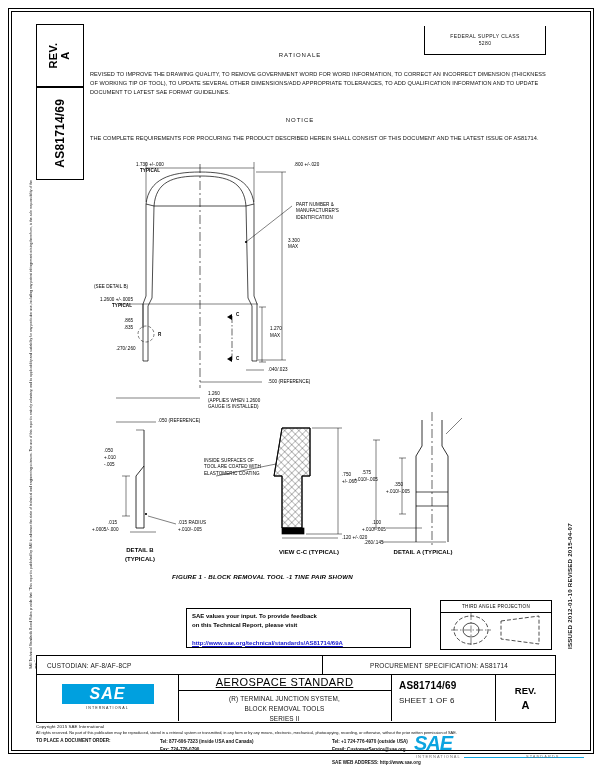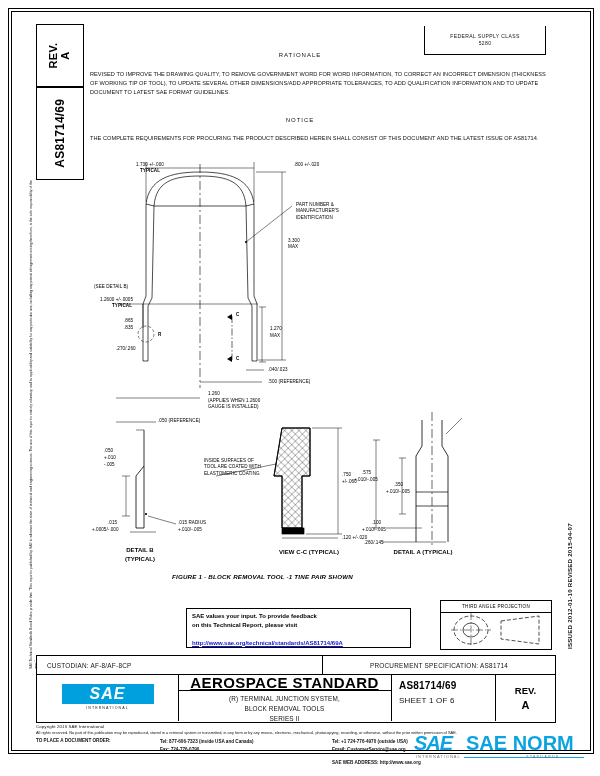--- a/index.html
+++ b/index.html
@@ -62,21 +62,21 @@
   .tb-top .cell{position:absolute;top:0;height:100%;display:flex;align-items:center;}
   .tb-top .c1{left:0;width:286px;border-right:1px solid #000;padding-left:10px;box-sizing:border-box;}
   .tb-top .c2{left:286px;width:232px;justify-content:center;}
   .tb-top span{font-size:6.4px;letter-spacing:.25px;color:#111;}
 
   .tb-bot{position:absolute;left:0;top:18px;width:100%;height:47px;}
   .tb-logo{position:absolute;left:0;top:0;width:141px;height:100%;border-right:1px solid #000;
      display:flex;align-items:center;justify-content:center;}
   .tb-mid{position:absolute;left:141px;top:0;width:213px;height:100%;border-right:1px solid #000;}
   .tb-mid .as{height:16px;border-bottom:1px solid #000;display:flex;align-items:center;justify-content:center;}
-  .tb-mid .as span{font-size:15px;font-weight:bold;letter-spacing:.4px;}
+  .tb-mid .as span{font-size:11px;font-weight:normal;letter-spacing:.4px;}
   .tb-mid .sub{padding-top:3px;text-align:center;font-size:6.4px;line-height:1.55;letter-spacing:.15px;color:#111;}
   .tb-num{position:absolute;left:354px;top:0;width:105px;height:100%;border-right:1px solid #000;
      padding:6px 0 0 8px;box-sizing:border-box;}
   .tb-num .n1{font-size:10px;font-weight:bold;letter-spacing:.2px;}
   .tb-num .n2{font-size:8px;margin-top:5px;letter-spacing:.2px;color:#111;}
   .tb-rev{position:absolute;left:459px;top:0;width:59px;height:100%;
      display:flex;flex-direction:column;align-items:center;justify-content:center;}
   .tb-rev .r1{font-size:9.5px;font-weight:bold;}
   .tb-rev .r2{font-size:11px;font-weight:bold;margin-top:3px;}
 
@@ -353,19 +353,18 @@
       <div class="c">
         <div>Tel: +1 724-776-4970 (outside USA)</div>
         <div>Email: CustomerService@sae.org</div>
       </div>
     </div>
     <div style="position:absolute;left:296px;top:36px;font-size:4.6px;font-weight:bold;">SAE WEB ADDRESS:  http://www.sae.org</div>
   </div>
 
   <div class="wm">
     <div class="w1">SAE</div>
-    <div class="w2">SAE NORM</div>
     <div class="rule"></div>
     <div class="w3">INTERNATIONAL</div>
     <div class="w4">STANDARDS</div>
   </div>
 
 </div>
 
 </body></html>

